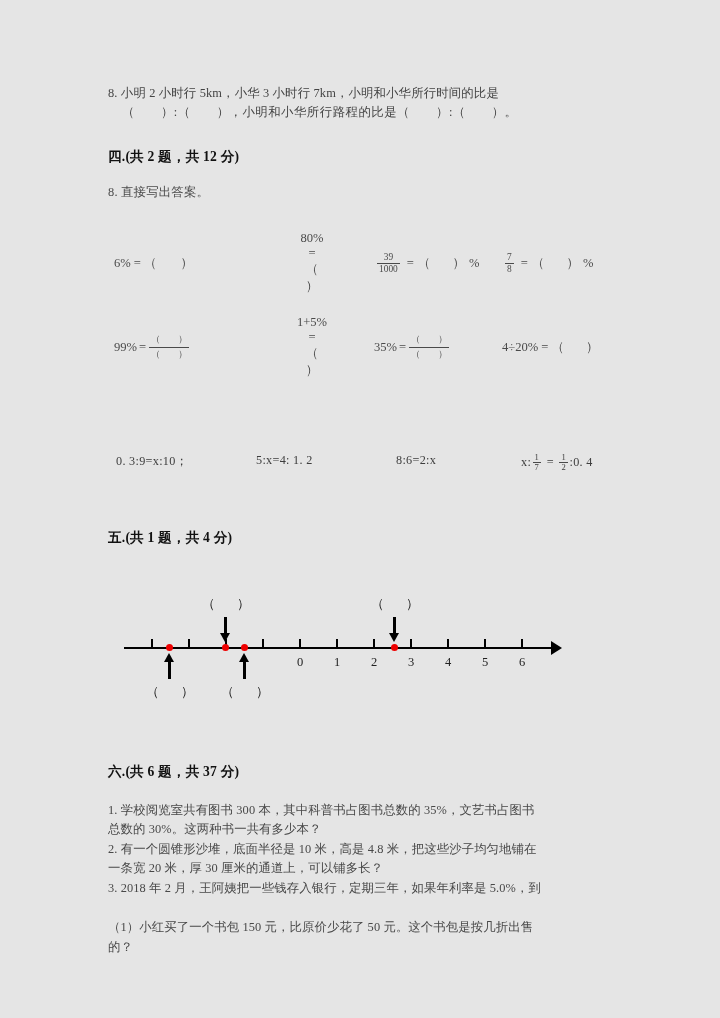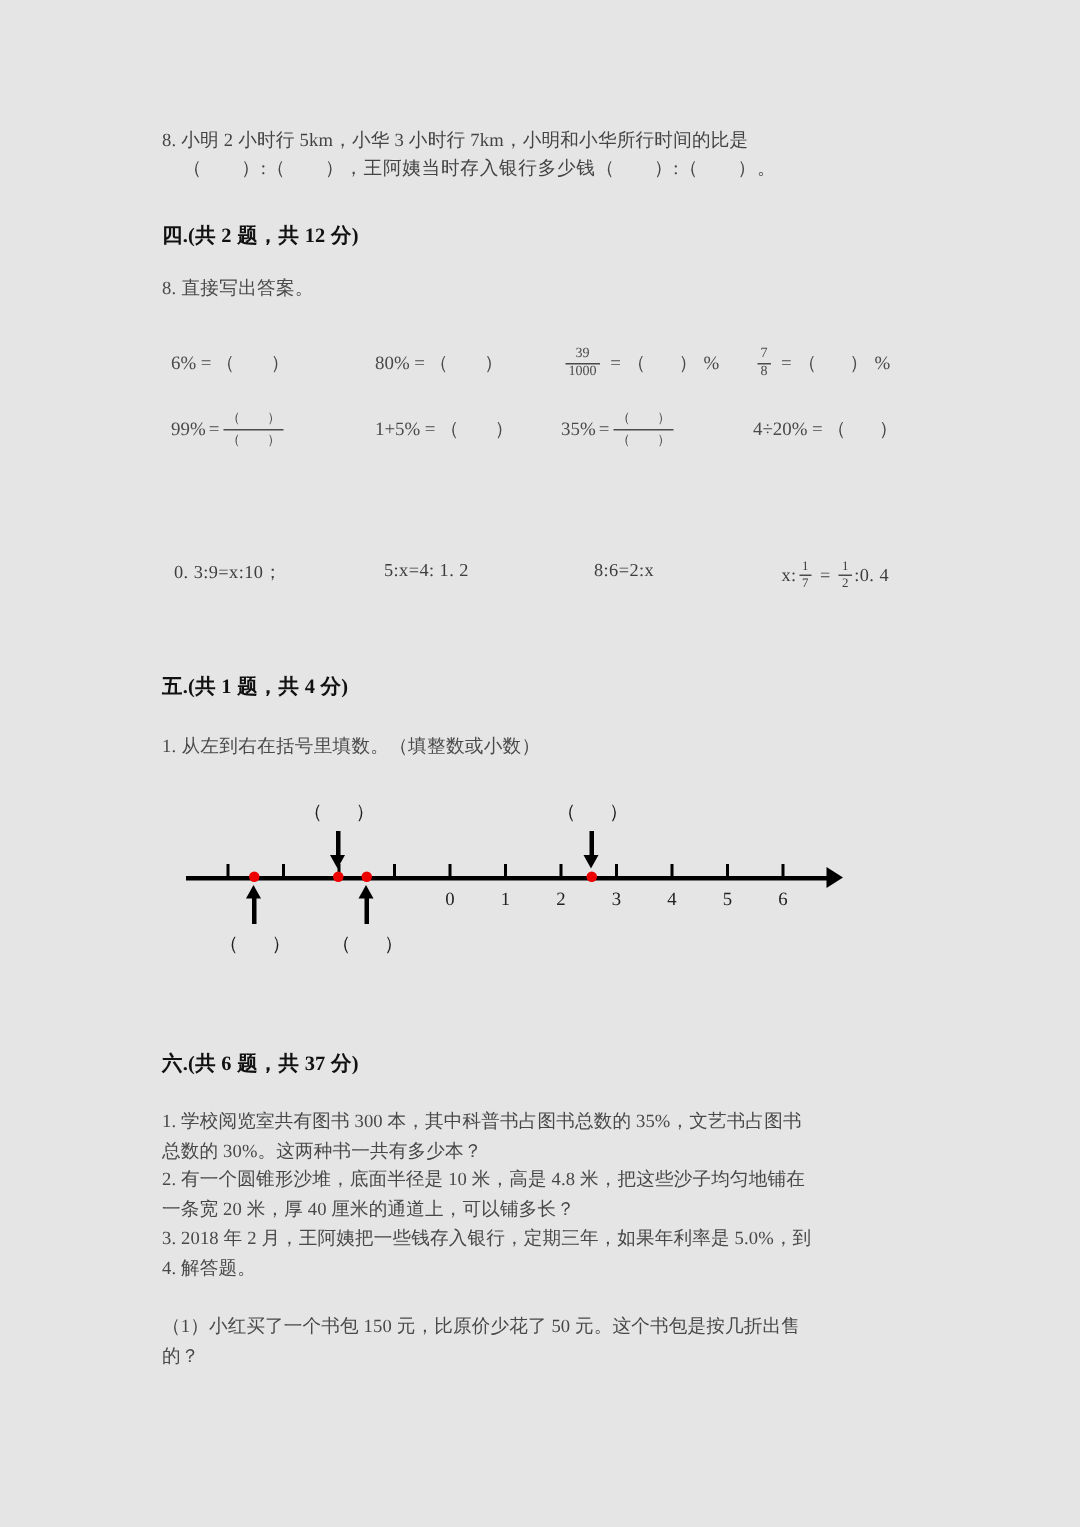--- a/index.html
+++ b/index.html
@@ -65,21 +65,21 @@
     font-size: 12.6px;
     color: #4a4a4a;
     font-family: "Liberation Serif", serif;
   }
   .ex-row .cell {
     display: flex;
     align-items: center;
     white-space: nowrap;
   }
   .ex-row .cell.c1 { width: 136px; padding-left: 6px; }
-  .ex-row .cell.c2 { width: 124px; }
+  .ex-row .cell.c2 { width: 124px; flex-direction: column; }
   .ex-row .cell.c3 { width: 128px; }
   .ex-row .cell.c4 { width: 110px; }
 
   .blank-paren { letter-spacing: 0.5px; }
   .blank-paren .gap { display: inline-block; width: 26px; }
 
   
   .frac {
     display: inline-flex;
     flex-direction: column;
@@ -240,21 +240,21 @@
   }
 </style>
 </head>
 <body>
 
 <div class="page">
   <div class="content">
 
     <div class="q-text">
       <span>8. 小明 2 小时行 5km，小华 3 小时行 7km，小明和小华所行时间的比是</span>
-      <span class="indent2 blank-paren"><span>（</span><span class="gap"></span><span>）:（</span><span class="gap"></span><span>），王阿姨当时存入银行多少钱（</span><span class="gap"></span><span>）:（</span><span class="gap"></span><span>）。</span></span>
+      <span class="indent2 blank-paren"><span>（</span><span class="gap"></span><span>）:（</span><span class="gap"></span><span>），小明和小华所行路程的比是（</span><span class="gap"></span><span>）:（</span><span class="gap"></span><span>）。</span></span>
     </div>
 
     <div class="sp-26"></div>
 
     <div class="sec-head">四.(共 2 题，共 12 分)</div>
 
     <div class="sp-18"></div>
 
     <div class="sub-q">8. 直接写出答案。</div>
 
@@ -370,21 +370,20 @@
       </div>
     </div>
 
     <div class="sp-40"></div>
     <div class="sp-16"></div>
 
     <div class="sec-head">五.(共 1 题，共 4 分)</div>
 
     <div class="sp-22"></div>
 
-    <div class="sub-q">1. 从左到右在括号里填数。（填整数或小数）</div>
 
     <div class="sp-18"></div>
 
     <div class="numline-wrap">
       <div class="axis"></div>
       <div class="axis-arrow"></div>
 
       <div class="tick" style="left:43px"></div>
       <div class="tick" style="left:80px"></div>
       <div class="tick" style="left:117px"></div>
@@ -439,23 +438,22 @@
     <div class="sp-14"></div>
 
     <div class="sec-head">六.(共 6 题，共 37 分)</div>
 
     <div class="sp-20"></div>
 
     <div>
       <div class="prob-line">1. 学校阅览室共有图书 300 本，其中科普书占图书总数的 35%，文艺书占图书</div>
       <div class="prob-line">总数的 30%。这两种书一共有多少本？</div>
       <div class="prob-line">2. 有一个圆锥形沙堆，底面半径是 10 米，高是 4.8 米，把这些沙子均匀地铺在</div>
-      <div class="prob-line">一条宽 20 米，厚 40 厘米的通道上，可以铺多长？</div>
+      <div class="prob-line">一条宽 20 米，厚 30 厘米的通道上，可以铺多长？</div>
       <div class="prob-line">3. 2018 年 2 月，王阿姨把一些钱存入银行，定期三年，如果年利率是 5.0%，到</div>
-      <div class="prob-line">4. 解答题。</div>
     </div>
 
     <div class="sp-20"></div>
 
     <div>
       <div class="prob-line">（1）小红买了一个书包 150 元，比原价少花了 50 元。这个书包是按几折出售</div>
       <div class="prob-line">的？</div>
     </div>
 
   </div>

